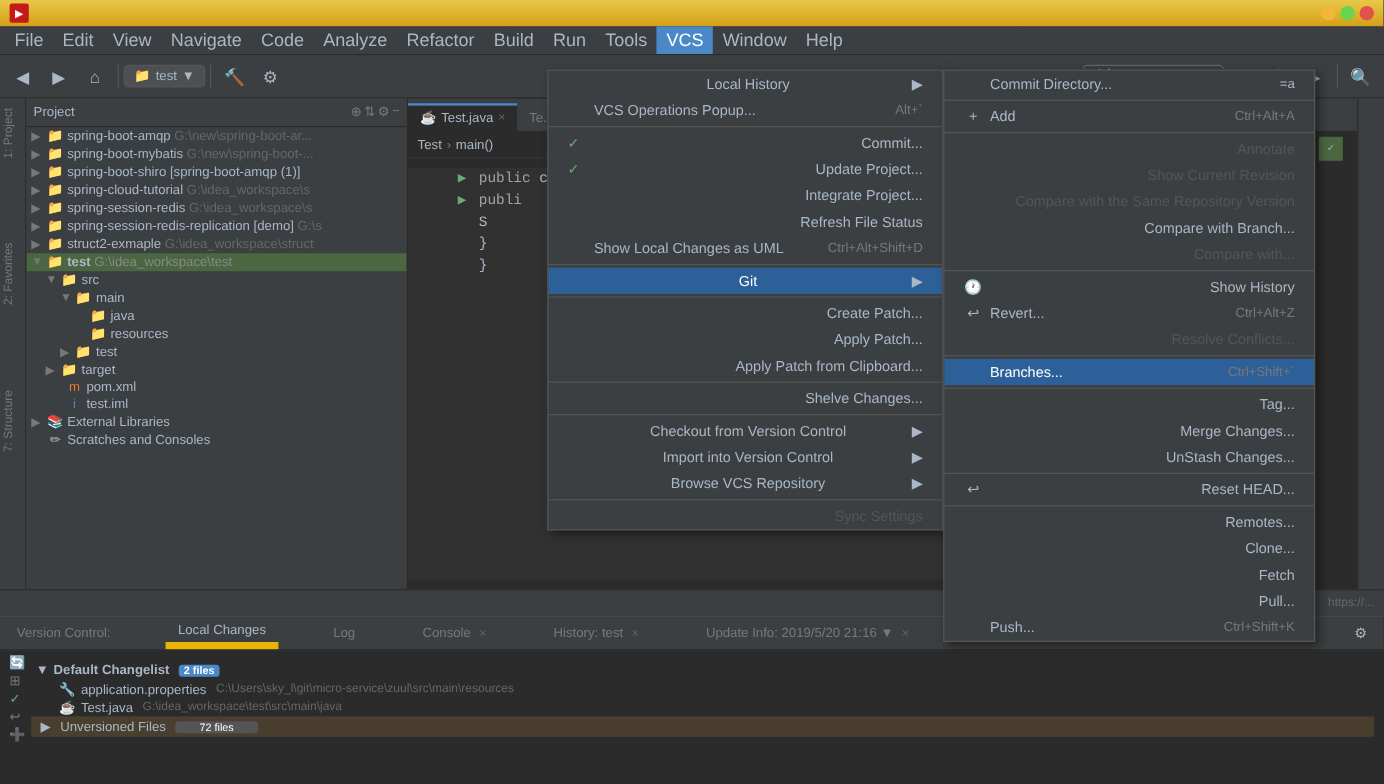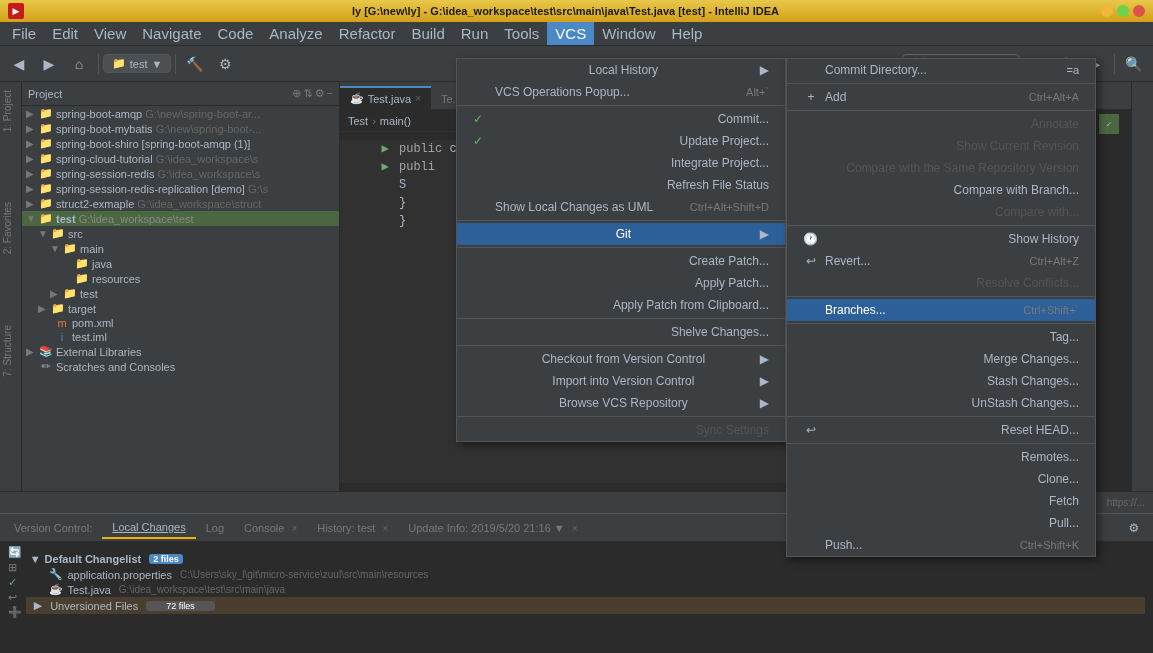--- a/index.html
+++ b/index.html
@@ -230,28 +230,29 @@
       display: flex;
       flex-direction: column;
     }
     #bottom-tabs {
       background: #3c3f41;
       height: 28px;
       display: flex;
       align-items: center;
       border-bottom: 1px solid #2b2b2b;
       padding: 0 4px;
+      gap: 36px;
     }
     .bottom-tab {
       padding: 4px 10px;
       font-size: 11px;
       cursor: pointer;
       color: #787878;
     }
-    .bottom-tab.active { color: #a9b7c6; border-bottom: 2px solid #eab308; text-decoration: underline; }
+    .bottom-tab.active { color: #a9b7c6; border-bottom: 6px solid #eab308; }
     .bottom-tab .tab-close { color: #666; font-size: 10px; margin-left: 4px; }
     #bottom-content {
       flex: 1;
       padding: 4px 8px;
       overflow: auto;
       font-size: 11px;
     }
     .change-group {
       font-weight: bold;
       color: #a9b7c6;
@@ -356,21 +357,20 @@
       flex-direction: column;
       gap: 2px;
       padding-top: 4px;
     }
   </style>
 </head>
 <body>
 
 <div id="title-bar">
   <div style="width:16px;height:16px;background:#c41a1a;border-radius:2px;margin-right:6px;display:flex;align-items:center;justify-content:center;font-size:9px;color:#fff;">▶</div>
-  <div id="title-text">ly [G:\new\ly] - G:\idea_workspace\test\src\main\java\Test.java [test] - IntelliJ IDEA</div>
   <div style="display:flex;gap:4px;margin-left:auto;">
     <div style="width:12px;height:12px;background:#f1b63a;border-radius:50%;cursor:pointer;"></div>
     <div style="width:12px;height:12px;background:#69d44d;border-radius:50%;cursor:pointer;"></div>
     <div style="width:12px;height:12px;background:#e0534a;border-radius:50%;cursor:pointer;"></div>
   </div>
 </div>
 
 <div id="menu-bar">
   <div class="menu-item">File</div>
   <div class="menu-item">Edit</div>
@@ -791,24 +791,20 @@
   <div class="dd-item">
     <span class="dd-icon"></span>
     <span>Tag...</span>
   </div>
   <div class="dd-item">
     <span class="dd-icon"></span>
     <span>Merge Changes...</span>
   </div>
   <div class="dd-item">
     <span class="dd-icon"></span>
-    <span>Stash Changes...</span>
-  </div>
-  <div class="dd-item">
-    <span class="dd-icon"></span>
     <span>UnStash Changes...</span>
   </div>
   <div class="dd-separator"></div>
   <div class="dd-item">
     <span class="dd-icon">↩</span>
     <span>Reset HEAD...</span>
   </div>
   <div class="dd-separator"></div>
   <div class="dd-item">
     <span class="dd-icon"></span>

